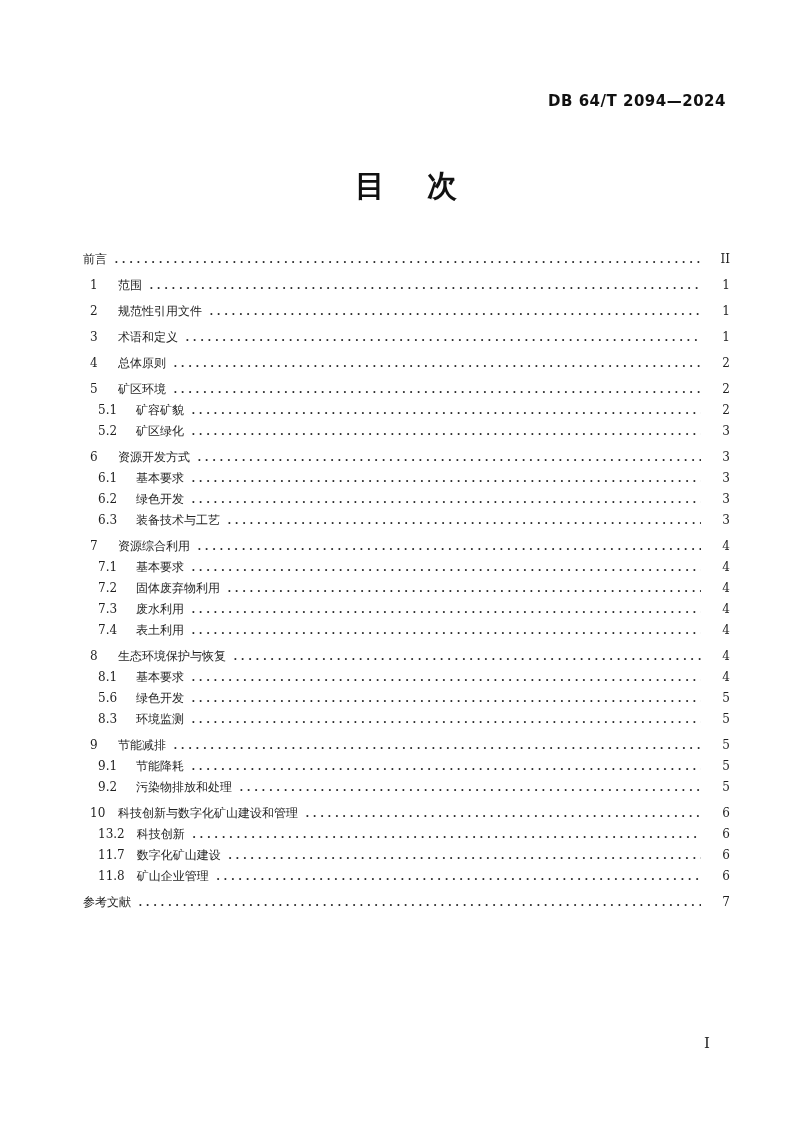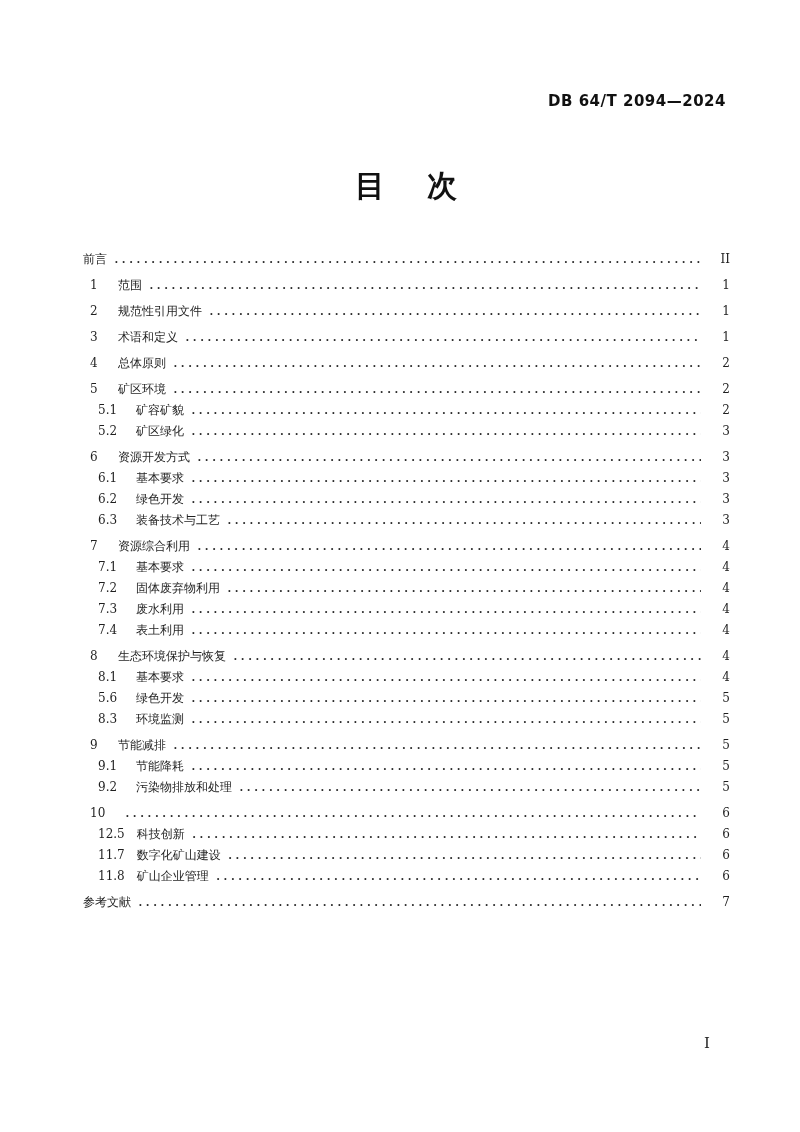--- a/index.html
+++ b/index.html
@@ -230,25 +230,26 @@
     <span class="toc-page">5</span>
   </div>
       <div class="toc-row level-2">
     <span class="toc-num">9.2</span>
     <span class="toc-label">污染物排放和处理</span>
     <span class="toc-dots"></span>
     <span class="toc-page">5</span>
   </div>
       <div class="toc-row level-1">
     <span class="toc-num">10</span>
-    <span class="toc-dots"></span>
-    <span class="toc-page">6</span>
-  </div>
-      <div class="toc-row level-2">
-    <span class="toc-num">12.5</span>
+    <span class="toc-label">科技创新与数字化矿山建设和管理</span>
+    <span class="toc-dots"></span>
+    <span class="toc-page">6</span>
+  </div>
+      <div class="toc-row level-2">
+    <span class="toc-num">13.2</span>
     <span class="toc-label">科技创新</span>
     <span class="toc-dots"></span>
     <span class="toc-page">6</span>
   </div>
       <div class="toc-row level-2">
     <span class="toc-num">11.7</span>
     <span class="toc-label">数字化矿山建设</span>
     <span class="toc-dots"></span>
     <span class="toc-page">6</span>
   </div>

